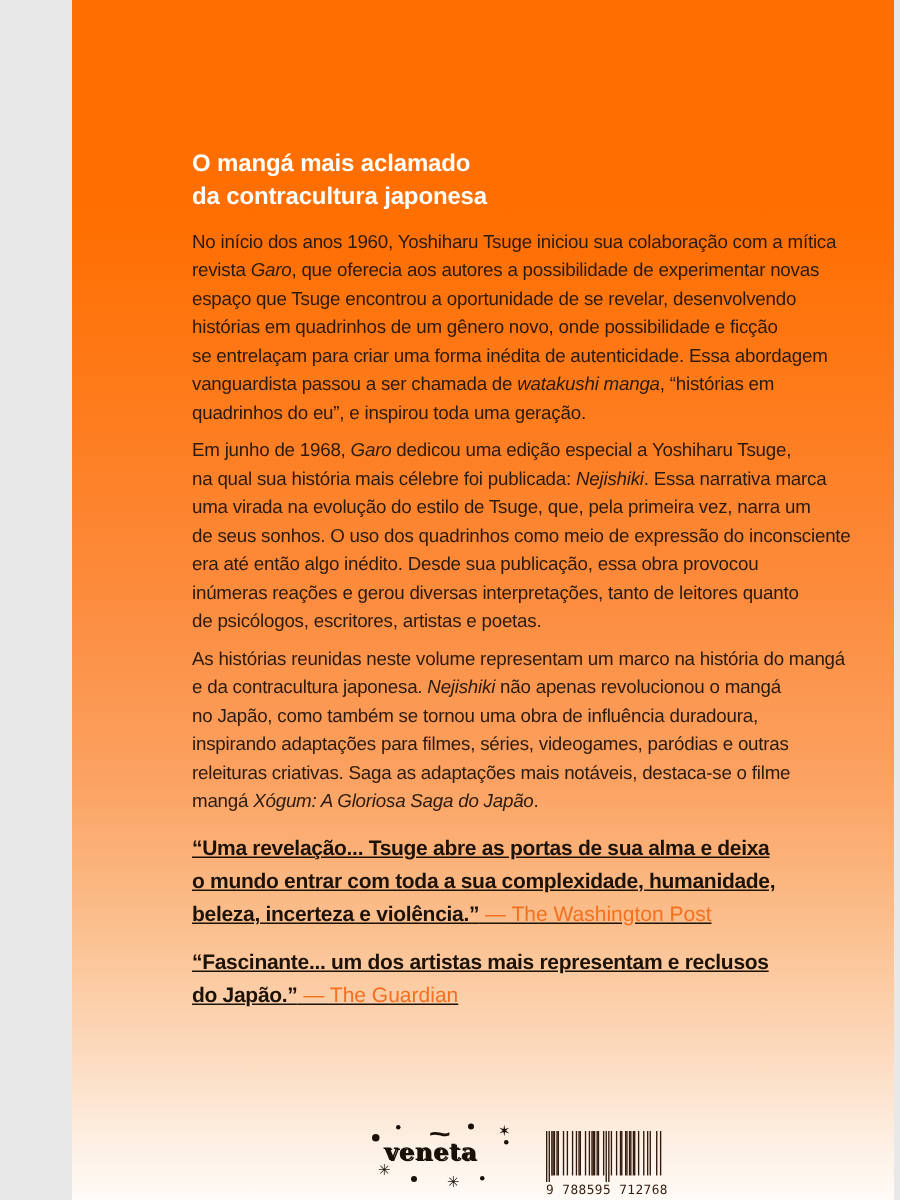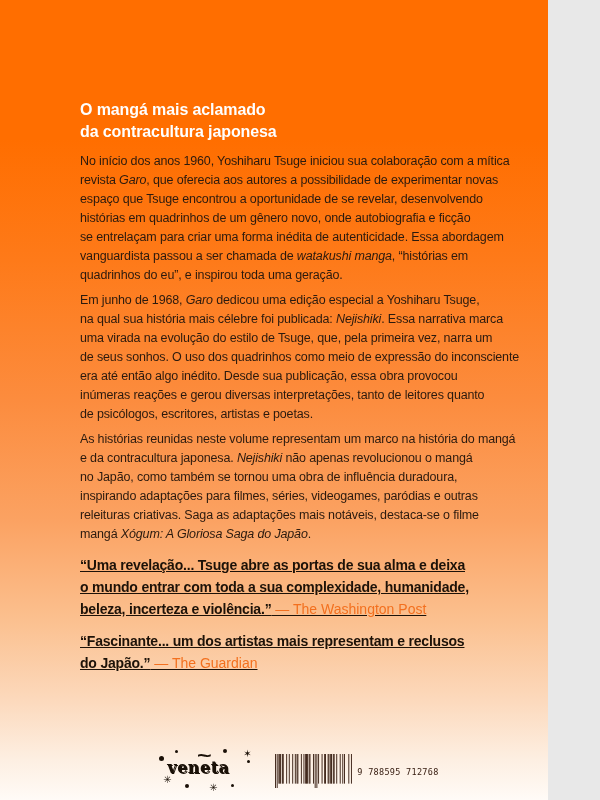--- a/index.html
+++ b/index.html
@@ -6,20 +6,21 @@
   .page{
     position:relative;
     width:548px;height:800px;
     overflow:hidden;
     font-family:"Liberation Sans", sans-serif;
     background:linear-gradient(180deg,
       #ff6e00 0%, #ff6e00 17.5%,
       #fe7a19 32.5%, #fc8c3e 50%,
       #fba262 65%, #fbc08f 77.5%,
       #fcd9bc 87.5%, #fdefe2 95%, #fffbf7 100%);
+    margin-left:48px;
   }
   .content{position:absolute;left:80px;top:99px;width:500px;}
   .tagline{color:#ffffff;font-weight:bold;font-size:16px;line-height:22px;letter-spacing:-0.1px;margin-bottom:9px;}
   .body-text{color:#2b1a0e;font-size:12.5px;line-height:19px;letter-spacing:-0.15px;}
   .para{margin:0 0 6px 0;}
   .line{white-space:nowrap;}
   .it{font-style:italic;}
   .quotes{margin-top:10px;}
   .quote{color:#1d1208;font-weight:bold;font-size:14px;line-height:22px;letter-spacing:-0.2px;margin:0 0 10px 0;}
   .qline{white-space:nowrap;text-decoration:underline;}
@@ -38,21 +39,21 @@
   .sp1{width:5px;height:5px;left:-2px;top:4px;}
   .sp2{width:3px;height:3px;left:14px;top:-2px;}
   .sp3{width:4px;height:4px;left:62px;top:-3px;}
   .sp4{width:3px;height:3px;left:86px;top:8px;}
   .sp5{width:4px;height:4px;left:24px;top:32px;}
   .sp6{width:3px;height:3px;left:70px;top:32px;}
   .spark{position:absolute;color:#1a1007;font-size:10px;}
   .sk1{left:2px;top:22px;}
   .sk2{left:82px;top:-4px;}
   .sk3{left:48px;top:30px;}
-  .barcode-wrap{display:flex;flex-direction:row;align-items:center;margin-top:6px;}
+  .barcode-wrap{display:flex;flex-direction:column;align-items:flex-start;margin-top:6px;}
   .barcode-digits{
     font-family:"DejaVu Sans Mono", monospace;
     font-size:8.5px;letter-spacing:0.3px;color:#33190d;margin-top:1px;
   }
 </style>
 </head>
 <body>
 
 <div class="page">
   <div class="content">
@@ -60,21 +61,21 @@
     <div class="tagline" style="color: rgb(255, 255, 255);">
       <div class="line">O mangá mais aclamado</div>
       <div class="line">da contracultura japonesa</div>
     </div>
 
     <div class="body-text" id="body-text" style="color: rgb(43, 26, 14);">
         <div class="para">
           <div class="line"><span>No início dos anos 1960, Yoshiharu Tsuge iniciou sua colaboração com a mítica</span></div>
           <div class="line"><span>revista </span><span class="it">Garo</span><span>, que oferecia aos autores a possibilidade de experimentar novas</span></div>
           <div class="line"><span>espaço que Tsuge encontrou a oportunidade de se revelar, desenvolvendo</span></div>
-          <div class="line"><span>histórias em quadrinhos de um gênero novo, onde autobiografia e ficção</span></div>
+          <div class="line"><span>histórias em quadrinhos de um gênero novo, onde possibilidade e ficção</span></div>
           <div class="line"><span>se entrelaçam para criar uma forma inédita de autenticidade. Essa abordagem</span></div>
           <div class="line"><span>vanguardista passou a ser chamada de </span><span class="it">watakushi manga</span><span>, “histórias em</span></div>
           <div class="line"><span>quadrinhos do eu”, e inspirou toda uma geração.</span></div>
         </div>
         <div class="para">
           <div class="line"><span>Em junho de 1968, </span><span class="it">Garo</span><span> dedicou uma edição especial a Yoshiharu Tsuge,</span></div>
           <div class="line"><span>na qual sua história mais célebre foi publicada: </span><span class="it">Nejishiki</span><span>. Essa narrativa marca</span></div>
           <div class="line"><span>uma virada na evolução do estilo de Tsuge, que, pela primeira vez, narra um</span></div>
           <div class="line"><span>de seus sonhos. O uso dos quadrinhos como meio de expressão do inconsciente</span></div>
           <div class="line"><span>era até então algo inédito. Desde sua publicação, essa obra provocou</span></div>

